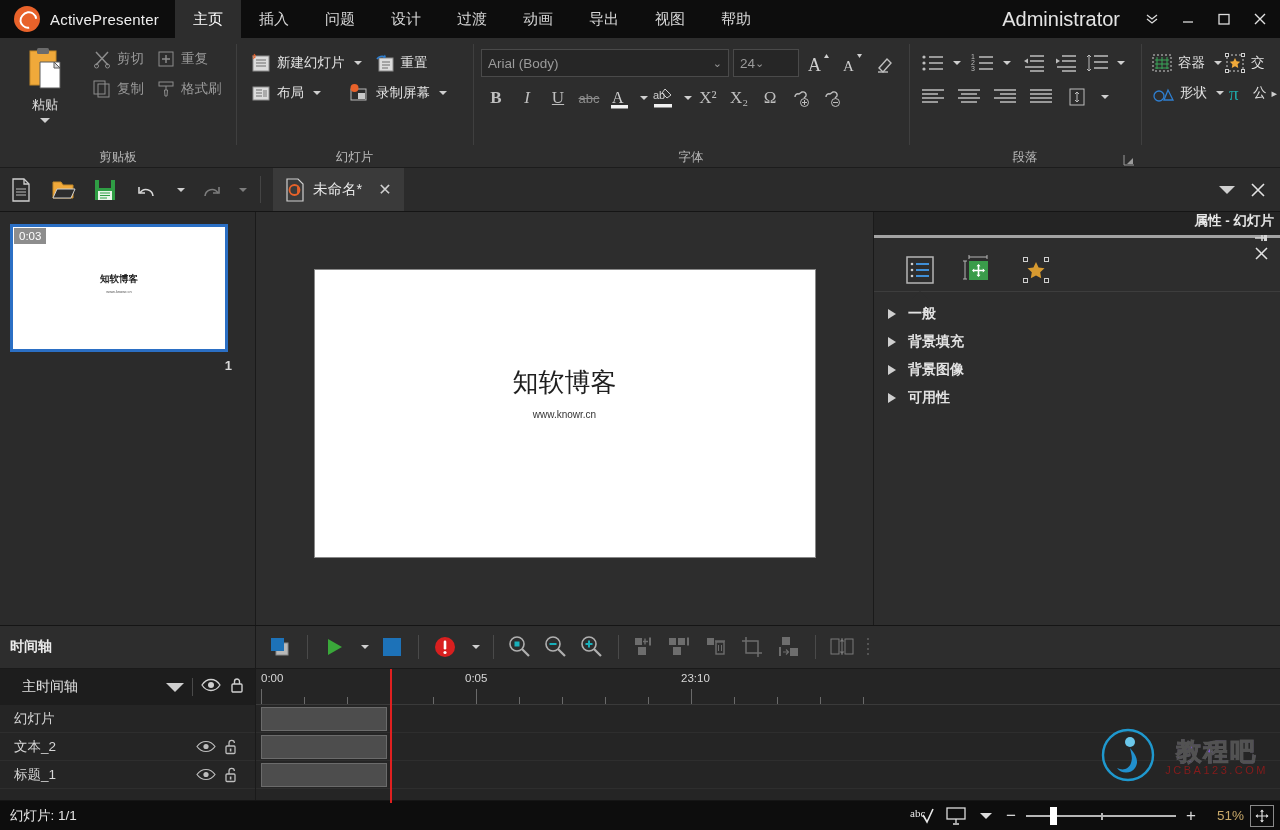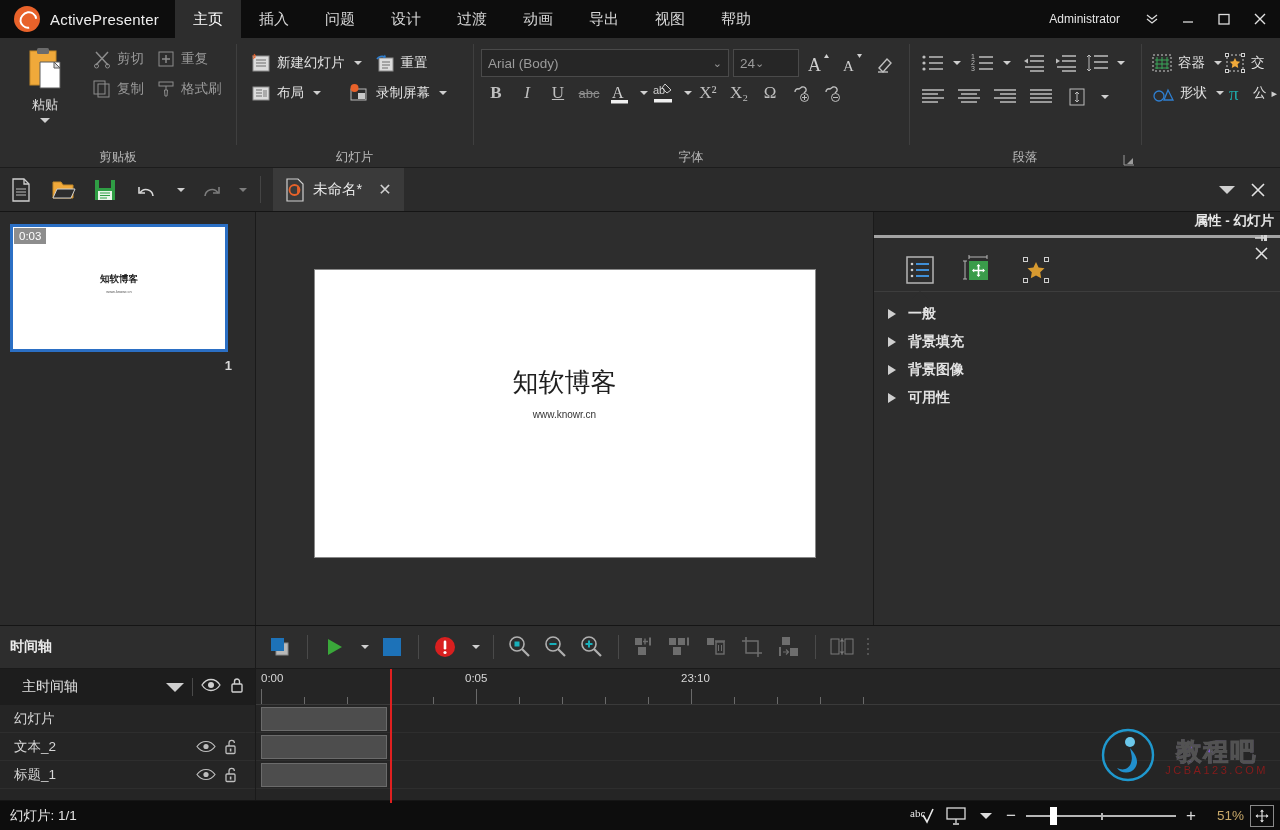--- a/index.html
+++ b/index.html
@@ -37,21 +37,21 @@
   .menu-tabs { display: flex; align-items: stretch; }
   .menu-tab {
     padding: 0 18px; display: flex; align-items: center; justify-content: center;
     font-size: 15px; color: #d7d7d7; cursor: default; min-width: 52px;
   }
   .menu-tab.active { background: #2d2d2d; color: #ffffff; }
   .title-right {
     margin-left: auto; display: flex; align-items: center; gap: 0;
     padding-right: 2px;
   }
-  .admin-label { font-size: 12px; color: #e4e4e4; padding: 0 14px; }
+  .admin-label { font-size: 20px; color: #e4e4e4; padding: 0 14px; }
   .tb-btn {
     width: 36px; height: 38px; display: flex; align-items: center;
     justify-content: center; color: #dcdcdc; font-size: 15px;
   }
   .tb-btn svg { display: block; }
 
   
   .ribbon {
     height: 130px; background: #2d2d2d; display: flex; flex: none;
     border-bottom: 1px solid #1c1c1c; position: relative;
@@ -84,21 +84,21 @@
     padding: 0 6px; font-size: 13.5px; color: #9a9a9a; white-space: nowrap;
   }
   .small-btn.en { color: #e2e2e2; }
   .col2 { display: flex; flex-direction: column; }
   .row { display: flex; align-items: center; }
 
   
   .ico { display: inline-flex; align-items: center; justify-content: center; flex: none; }
 
   
-  .font-grp .rib-body { flex-direction: column; padding-top: 6px; }
+  .font-grp .rib-body { flex-direction: column; padding-top: 6px; gap: 5px; }
   .fontrow1 { display: flex; align-items: center; gap: 4px; }
   .fontname {
     width: 248px; height: 28px; background: #262626; border: 1px solid #4a4a4a;
     display: flex; align-items: center; padding: 0 6px; font-size: 13.5px;
     color: #9b9b9b;
   }
   .fontname .txt { flex: 1; }
   .fontsize {
     width: 66px; height: 28px; background: #262626; border: 1px solid #4a4a4a;
     display: flex; align-items: center; padding: 0 6px; font-size: 13.5px;

